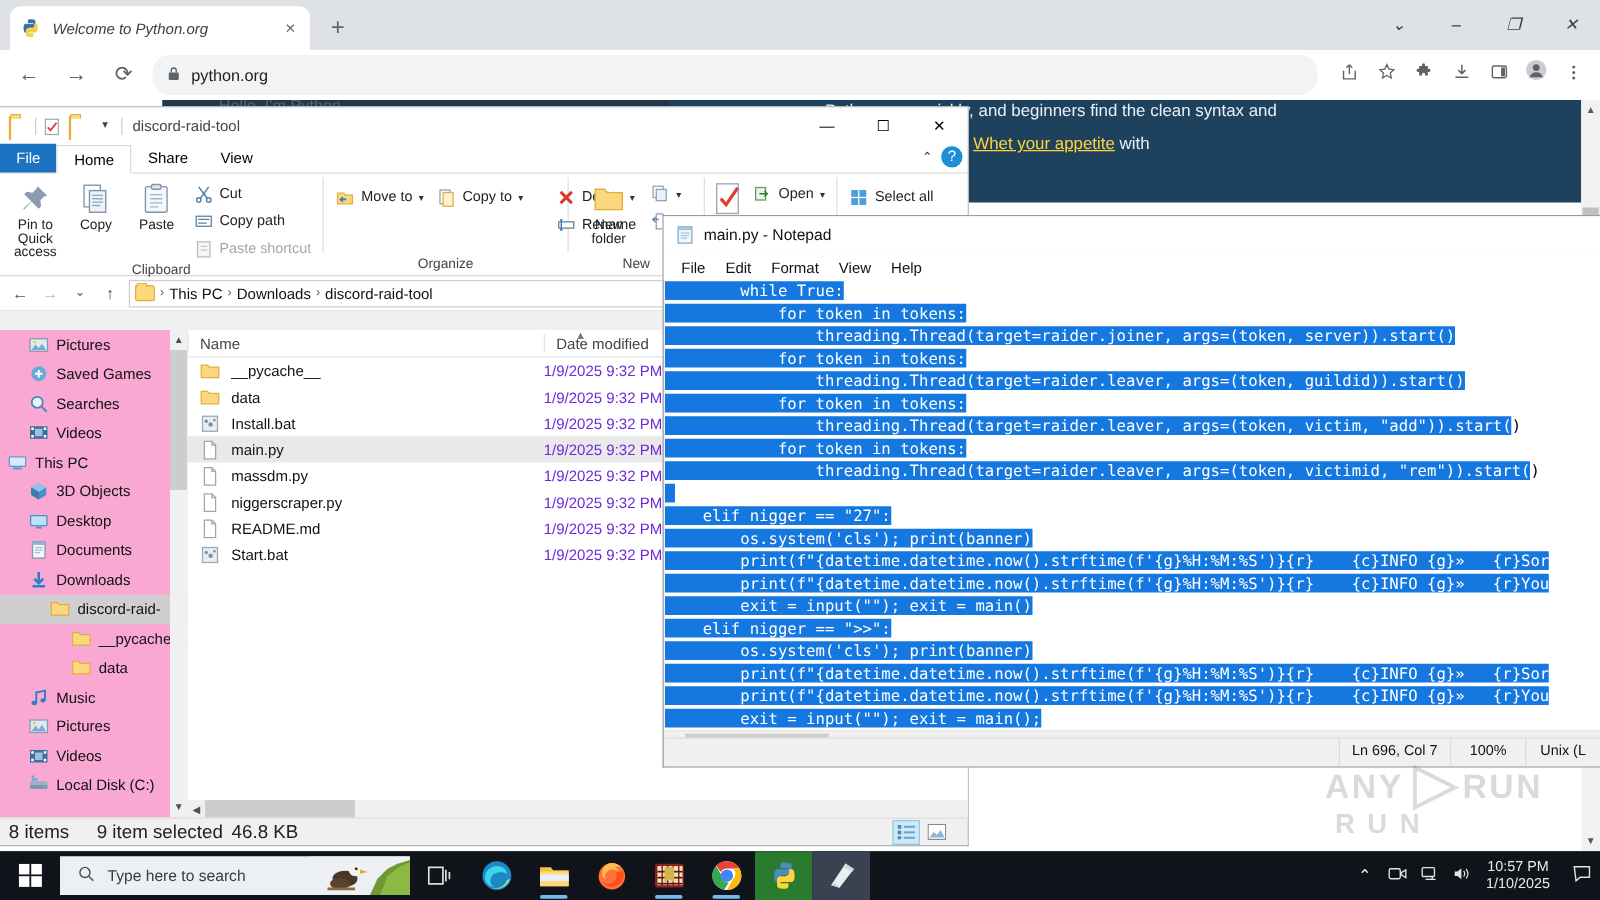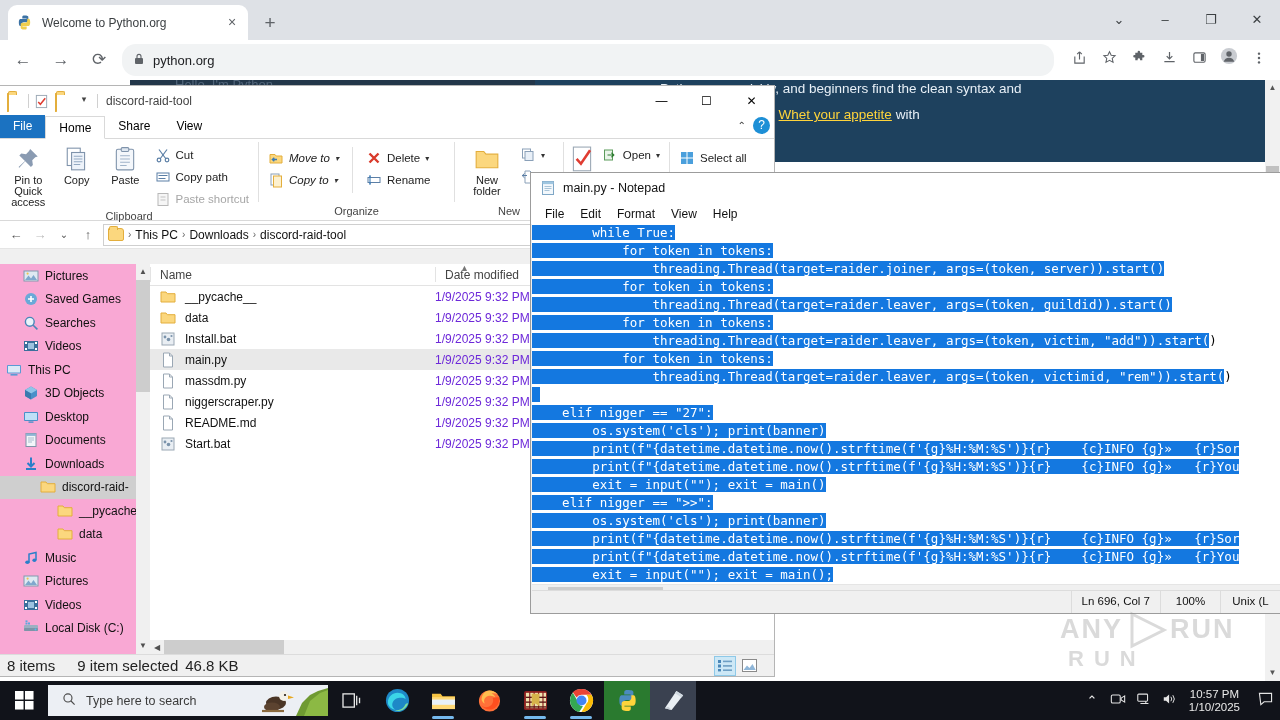--- a/index.html
+++ b/index.html
@@ -5,21 +5,21 @@
   * { box-sizing: border-box; margin: 0; padding: 0; }
   html, body {
     width: 1280px; height: 720px; overflow: hidden;
     font-family: "Liberation Sans", sans-serif;
     background: #1f3a52;
   }
   #screen { position: relative; width: 1280px; height: 720px; overflow: hidden; }
 
   
   #browser { position:absolute; left:0; top:0; width:1280px; height:681px; background:#dee1e6; }
-  .tabstrip { position:absolute; left:0; top:0; width:1280px; height:40px; background:#dee1e6; }
+  .tabstrip { position:absolute; left:0; top:0; width:1280px; height:40px; background:#dee1e6;font-style:italic; }
   .tab {
     position:absolute; left:8px; top:5px; width:240px; height:35px;
     background:#fff; border-radius:9px 9px 0 0; display:flex; align-items:center; padding:0 8px;
   }
   .tab .favicon { width:17px; height:17px; margin-right:9px; flex:0 0 auto; position:relative; }
   .tab .tabtitle { font-size:12px; color:#3c4043; flex:1 1 auto; white-space:nowrap; overflow:hidden; }
   .tab .tabclose { width:16px; height:16px; color:#5f6368; font-size:14px; line-height:15px; text-align:center; }
   .newtab { position:absolute; left:256px; top:10px; width:28px; height:28px; color:#5f6368;
             font-size:19px; line-height:26px; text-align:center; }
   .winctrl { position:absolute; top:0; height:40px; display:flex; align-items:center; }
@@ -363,21 +363,21 @@
               <span>Paste shortcut</span>
             </div>
           </div>
         </div>
         <div class="rglabel">Clipboard</div>
       </div>
       <div class="rsep"></div>
 
       <div class="rgroup" style="width:195px;">
         <div class="rgrow" style="padding-top:8px;">
-          <div style="display:flex;flex-direction:column;font-style:italic;">
+          <div style="display:flex;flex-direction:row;">
             <div class="smbtn">
               <span class="ico"><svg width="16" height="16" viewBox="0 0 16 16">
                     <path d="M2 4.5h5l1.2 1.5H14v7H2z" fill="#fbd77e" stroke="#e3ae3c"></path>
                     <path d="M9 9.5H4.5M6.3 7.7 4.3 9.5l2 1.8" stroke="#3a7ab5" stroke-width="1.3" fill="none"></path>
                   </svg></span>
               <span>Move to</span>
               <span style="font-size:8px;color:#333;">▾</span>
             </div>
             <div class="smbtn">
               <span class="ico"><svg width="16" height="16" viewBox="0 0 16 16">

